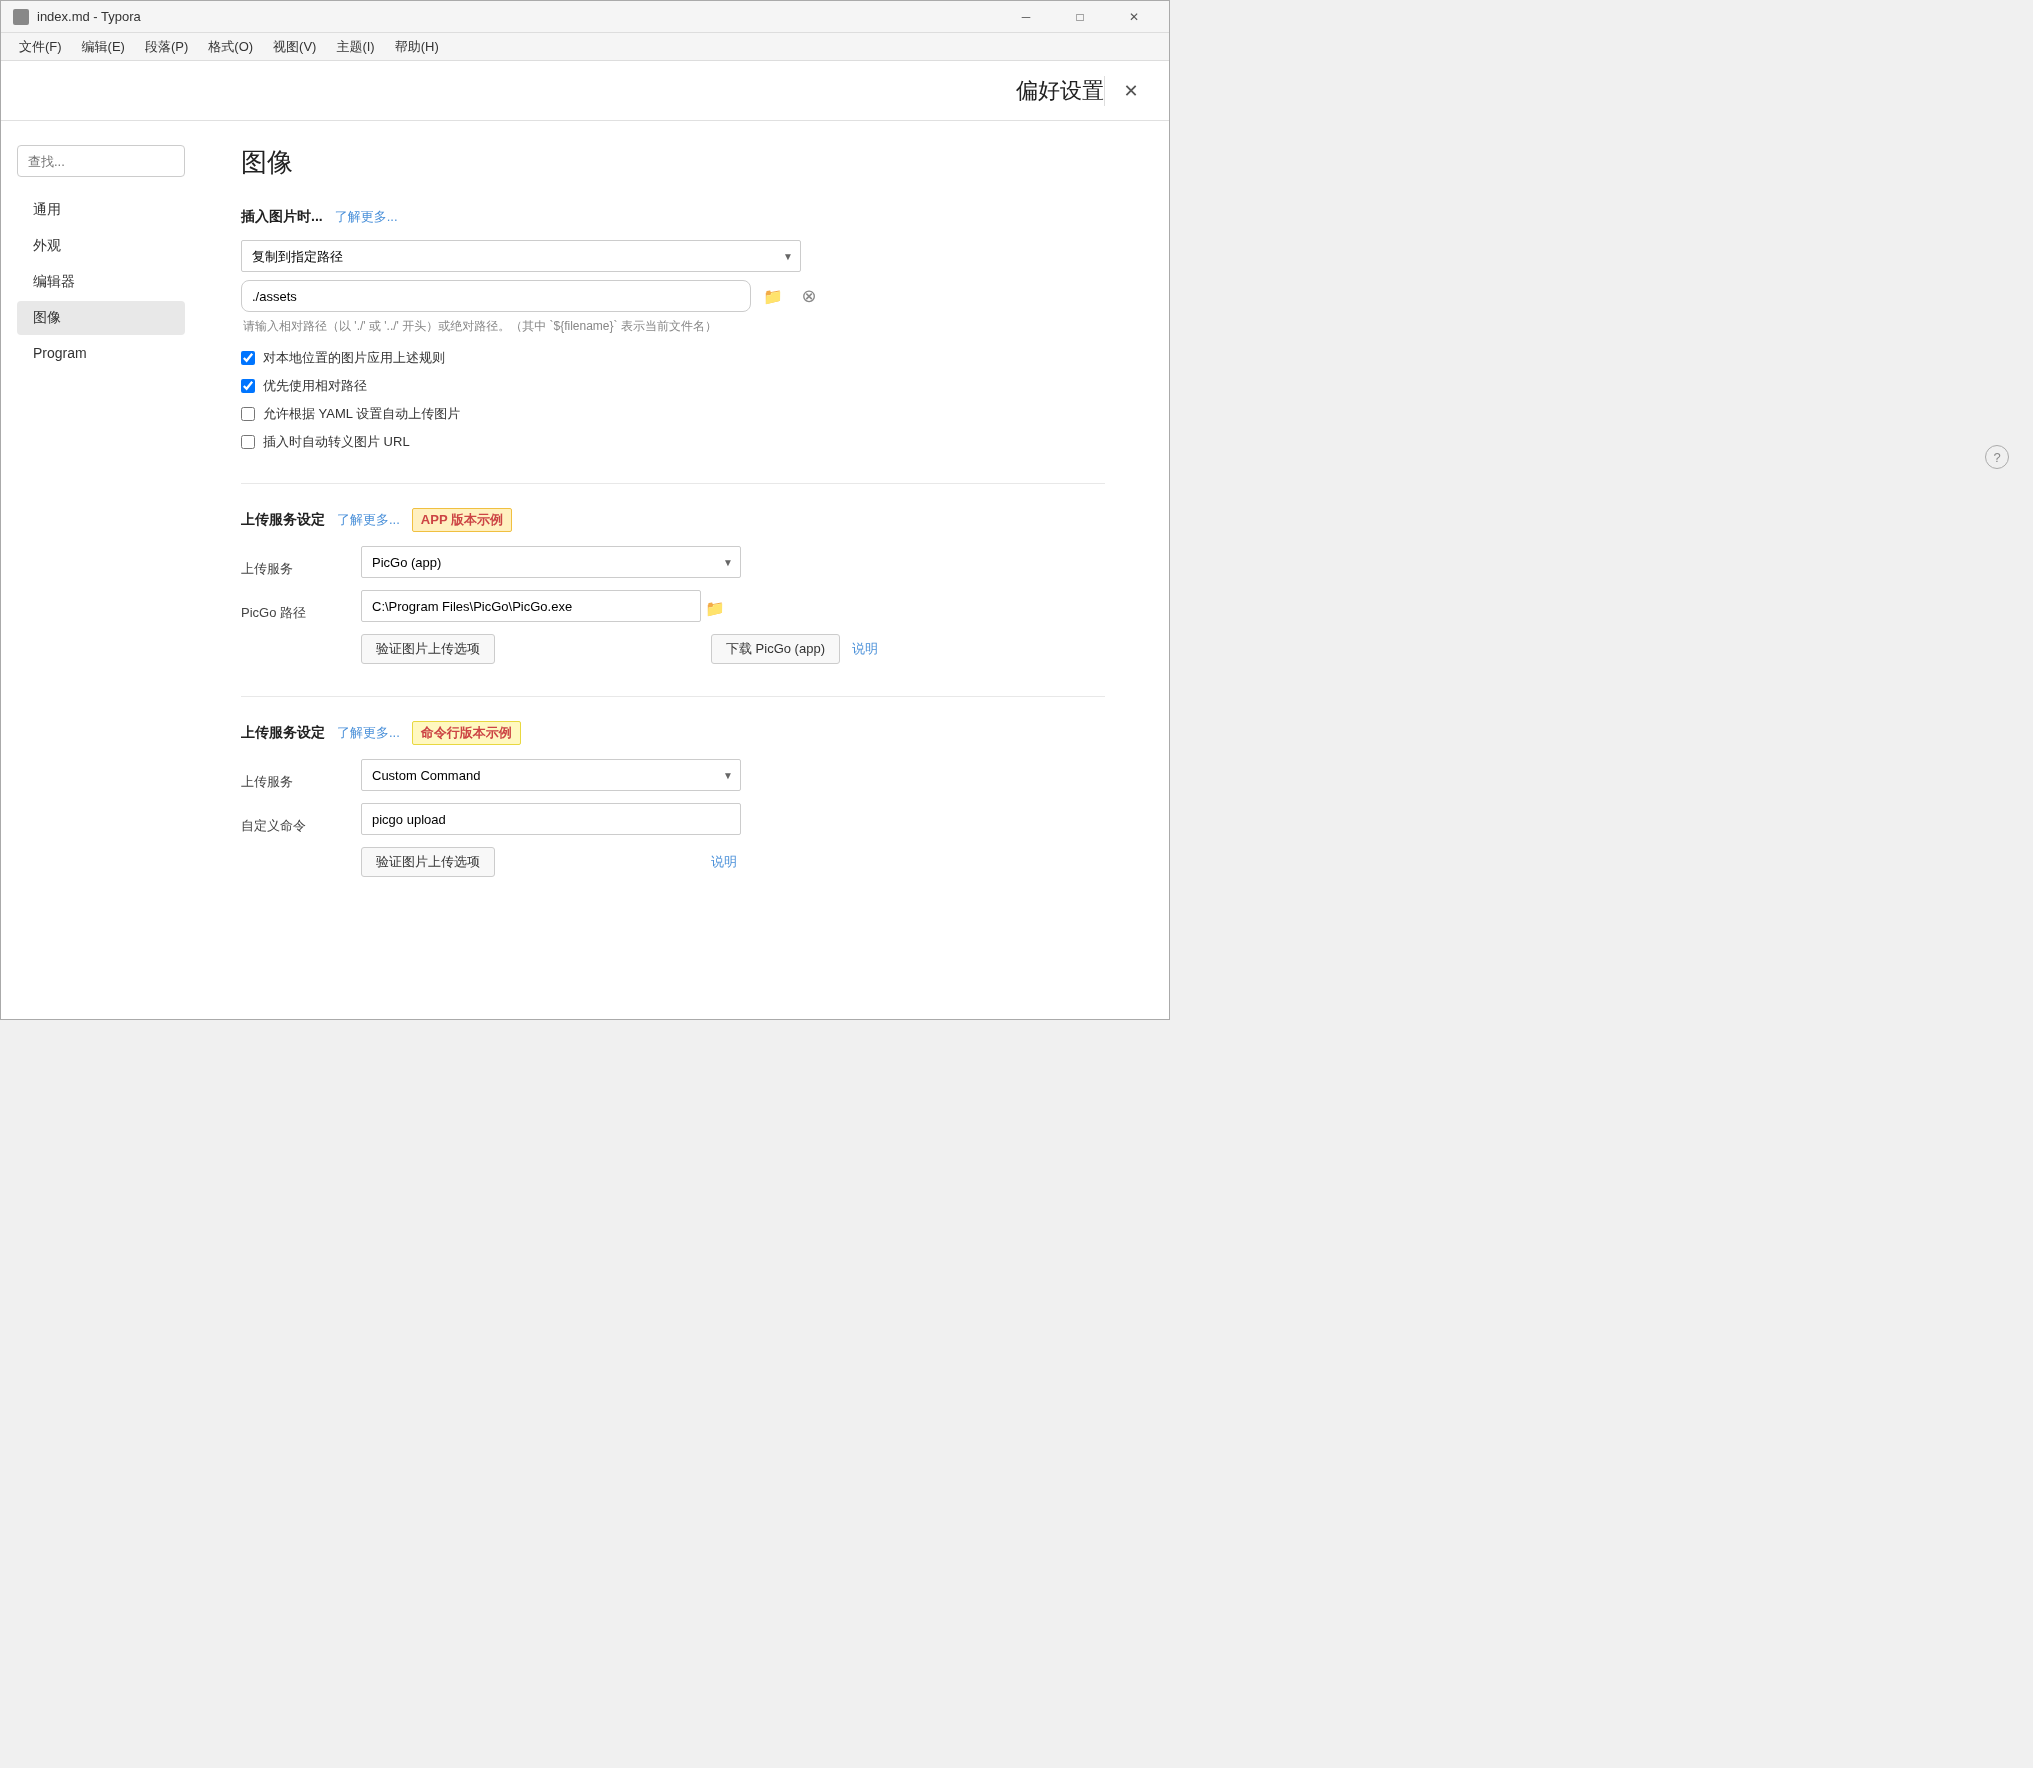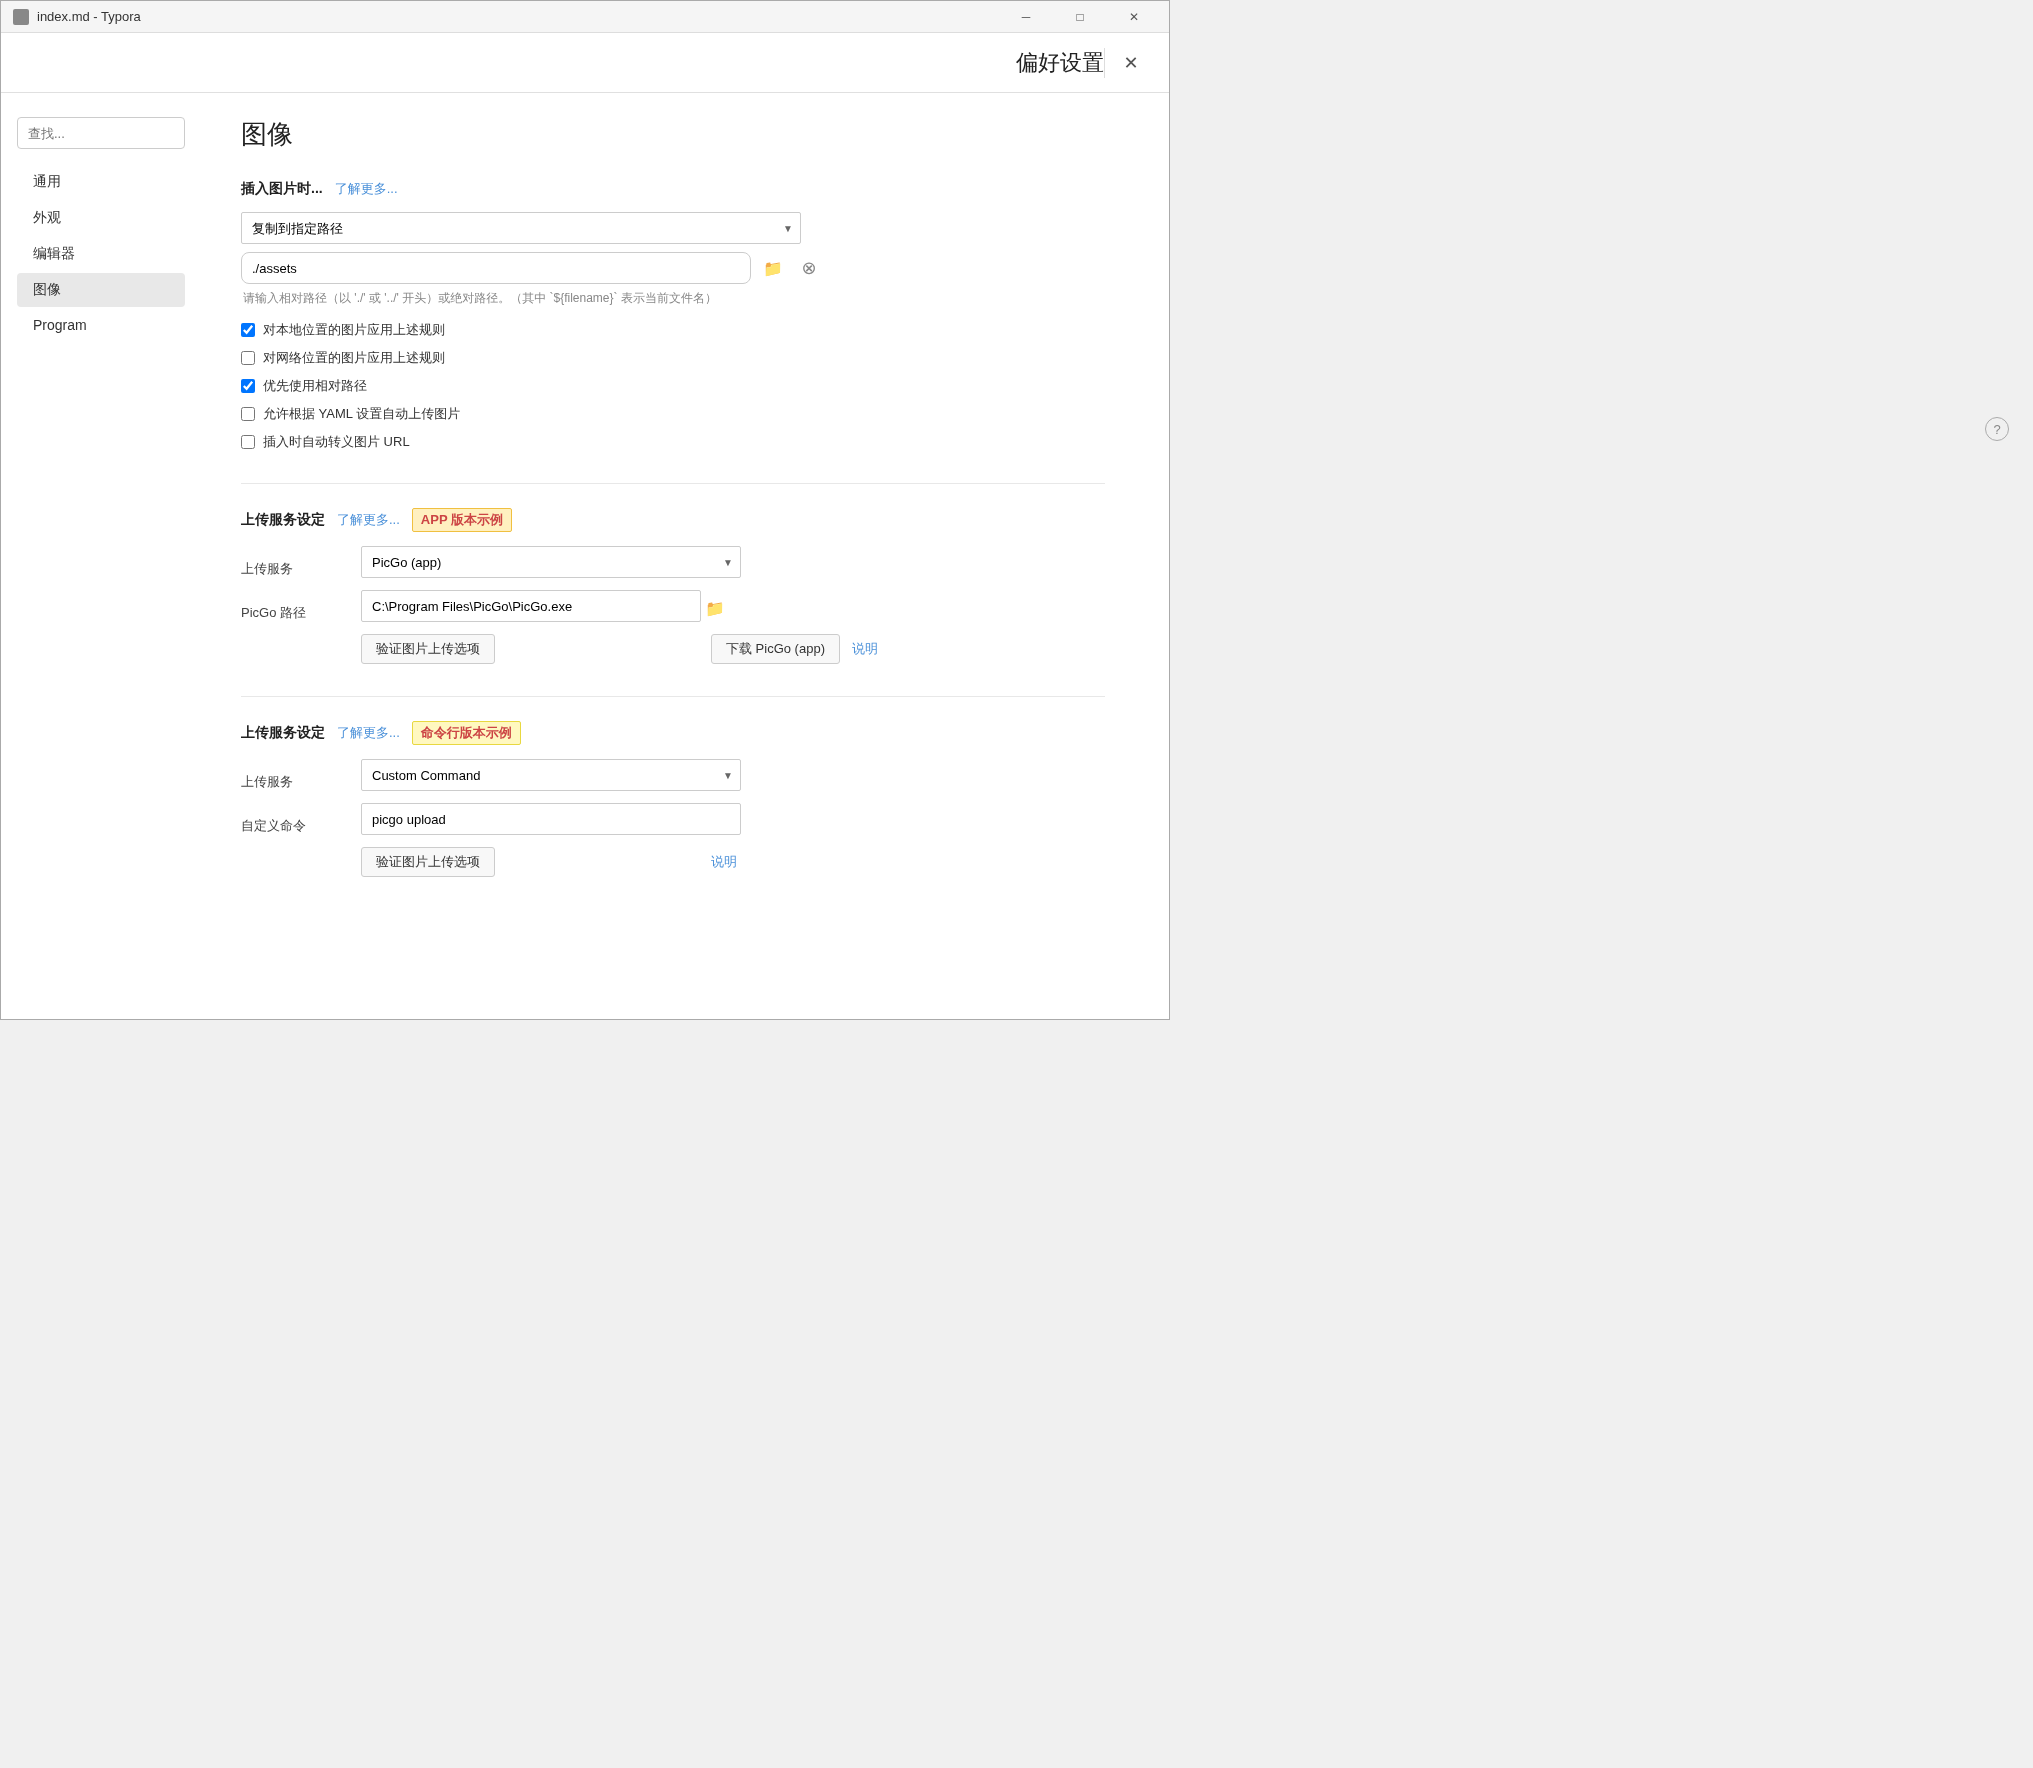--- a/index.html
+++ b/index.html
@@ -320,20 +320,29 @@
       <div class="titlebar-icon"></div>
       <span>index.md - Typora</span>
     </div>
     <div class="titlebar-controls">
       <button class="titlebar-btn">─</button>
       <button class="titlebar-btn">□</button>
       <button class="titlebar-btn close">✕</button>
     </div>
   </div>
 
+  <div class="menubar">
+    <span class="menu-item">文件(F)</span>
+    <span class="menu-item">编辑(E)</span>
+    <span class="menu-item">段落(P)</span>
+    <span class="menu-item">格式(O)</span>
+    <span class="menu-item">视图(V)</span>
+    <span class="menu-item">主题(I)</span>
+    <span class="menu-item">帮助(H)</span>
+  </div>
 
   <div class="prefs-header">
     <span class="prefs-title">偏好设置</span>
     <div style="display:flex;align-items:center;gap:12px;">
       <div style="width:1px;height:30px;background:#ddd;"></div>
       <button class="prefs-close-btn">✕</button>
     </div>
   </div>
 
   <div class="prefs-body">
@@ -372,24 +381,20 @@
           <input type="text" class="text-input" style="width: 510px; border-radius: 8px;" value="./assets">
           <button class="icon-btn folder-icon">📁</button>
           <button class="icon-btn clear-icon" style="font-size:18px;color:#888;">⊗</button>
         </div>
 
         <div class="hint-text">请输入相对路径（以 './' 或 '../' 开头）或绝对路径。（其中 `${filename}` 表示当前文件名）</div>
 
         <div class="checkbox-row">
           <input type="checkbox" checked="" id="cb1" style="">
           <label class="checkbox-label" for="cb1">对本地位置的图片应用上述规则</label>
-        </div>
-        <div class="checkbox-row">
-          <input type="checkbox" id="cb2" style="">
-          <label class="checkbox-label" for="cb2">对网络位置的图片应用上述规则</label>
         </div>
         <div class="checkbox-row">
           <input type="checkbox" checked="" id="cb3" style="">
           <label class="checkbox-label" for="cb3">优先使用相对路径</label>
         </div>
         <div class="checkbox-row">
           <input type="checkbox" id="cb4" style="">
           <label class="checkbox-label" for="cb4">允许根据 YAML 设置自动上传图片</label>
         </div>
         <div class="checkbox-row">

